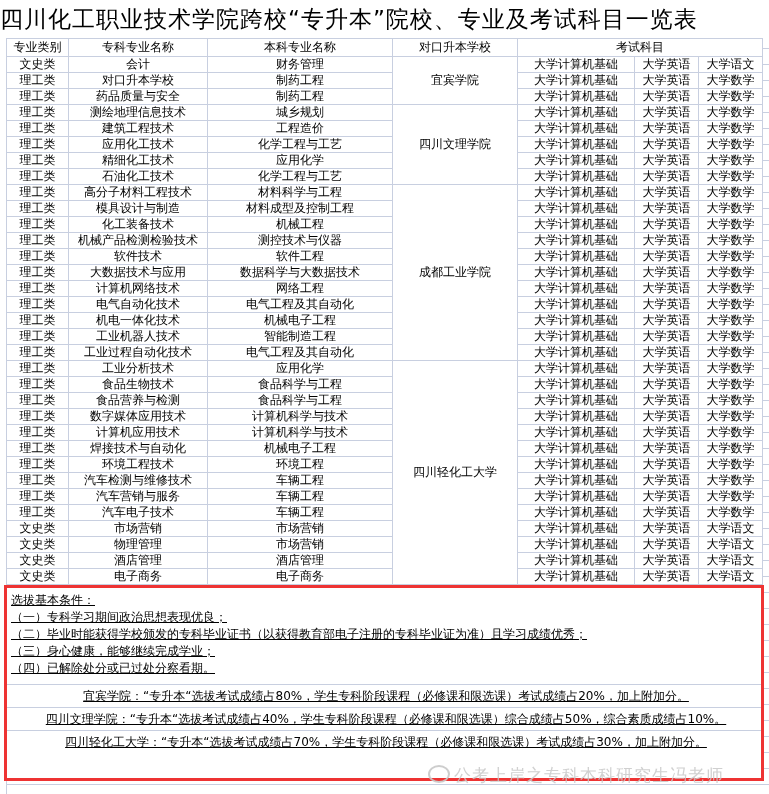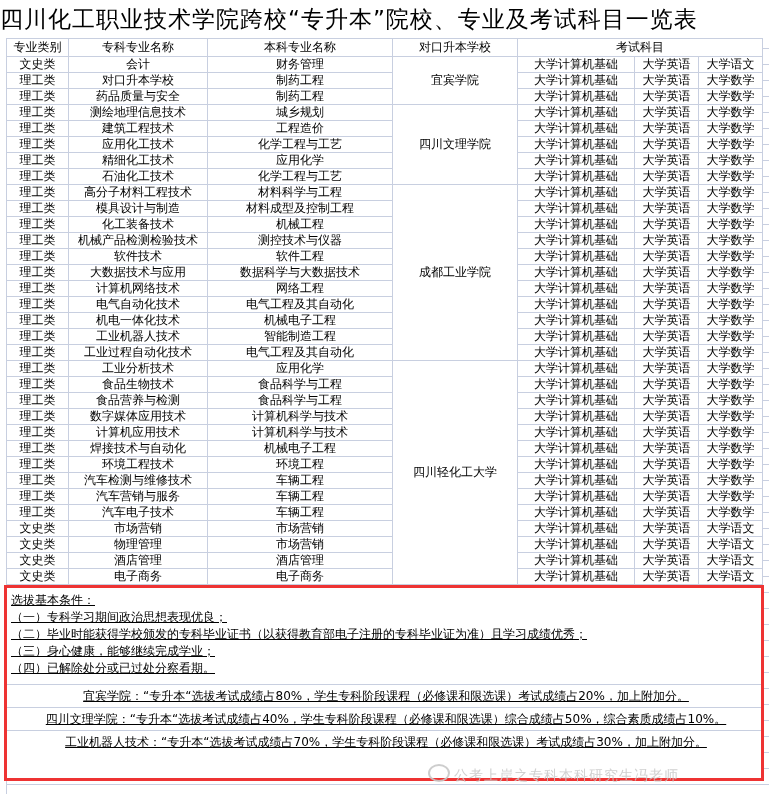--- a/index.html
+++ b/index.html
@@ -19,21 +19,21 @@
     line-height:15px; text-align:center; white-space:nowrap; overflow:hidden; background:#fff; }
   table.grid tr.hdr td { height:17px; line-height:17px; }
   .col-cat { width:62px; } .col-zk { width:139px; } .col-bk { width:185px; }
   .col-sch { width:125px; } .col-s1 { width:117px; } .col-s2 { width:64px; } .col-s3 { width:64px; }
   .notes { position:absolute; left:4px; top:585px; width:760px; height:196px;
     border:3px solid #ee3333; box-sizing:border-box; background:#fff; font-size:12px;text-decoration:underline; }
   .notes .cond { padding:4px 4px 0 4px; height:92px; border-bottom:1px solid #c8cfe0; }
   .notes .cond div { line-height:17px; height:17px; white-space:nowrap; }
   .notes .sch-row { height:22px; line-height:22px; padding-left:4px; border-bottom:1px solid #c8cfe0; white-space:nowrap;text-align:center; }
   .notes .sch-row:last-child { border-bottom:none; }
-  .watermark { position:absolute; left:428px; top:764px; font-size:14px; color:rgba(200,200,200,0.85);
+  .watermark { position:absolute; left:428px; top:764px; font-size:17px; color:rgba(200,200,200,0.85);
     white-space:nowrap; letter-spacing:1px; }
   .wm-icon { display:inline-block; width:18px; height:14px; border:2px solid rgba(200,200,200,0.9); border-radius:50%; margin-right:4px; vertical-align:-2px; }
   .left-edge { position:absolute; left:0; top:38px; width:6px; height:756px; background:#fff; border-right:1px solid #c8cfe0; }
 </style>
 </head>
 <body>
 
 <div class="sheet"></div>
 <div class="left-edge"></div>
 
@@ -331,16 +331,16 @@
 <div class="notes">
   <div class="cond">
     <div>选拔基本条件：</div>
     <div>（一）专科学习期间政治思想表现优良；</div>
     <div>（二）毕业时能获得学校颁发的专科毕业证书（以获得教育部电子注册的专科毕业证为准）且学习成绩优秀；</div>
     <div>（三）身心健康，能够继续完成学业；</div>
     <div>（四）已解除处分或已过处分察看期。</div>
   </div>
   <div class="sch-row">宜宾学院：“专升本“选拔考试成绩占80%，学生专科阶段课程（必修课和限选课）考试成绩占20%，加上附加分。</div>
   <div class="sch-row">四川文理学院：“专升本“选拔考试成绩占40%，学生专科阶段课程（必修课和限选课）综合成绩占50%，综合素质成绩占10%。</div>
-  <div class="sch-row">工业机器人技术：“专升本“选拔考试成绩占70%，学生专科阶段课程（必修课和限选课）考试成绩占30%，加上附加分。</div>
+  <div class="sch-row">四川轻化工大学：“专升本“选拔考试成绩占70%，学生专科阶段课程（必修课和限选课）考试成绩占30%，加上附加分。</div>
 </div>
 
 <div class="watermark"><span class="wm-icon"></span><span>公考上岸之专科本科研究生冯老师</span></div>
 
 </body></html>

